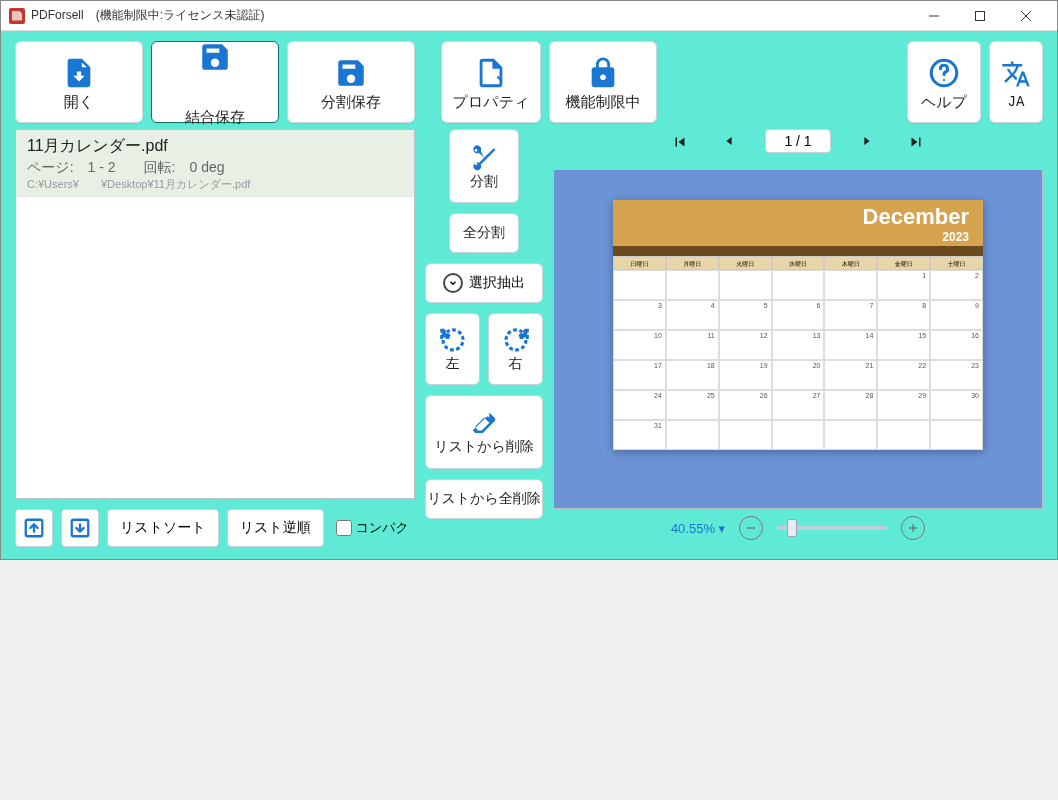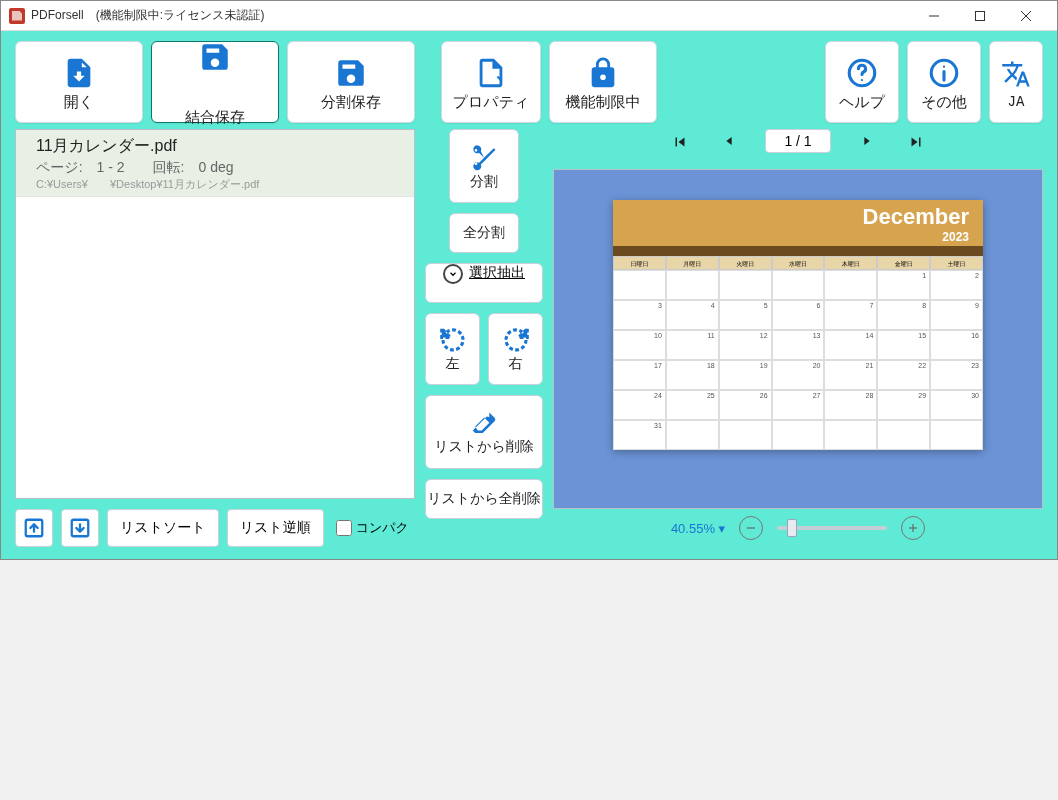--- a/index.html
+++ b/index.html
@@ -22,41 +22,41 @@
 .tbtn .lbl { margin-top: 2px; }
 .tbtn.small { min-width: 54px; height: 82px; font-size: 14px; font-family: Liberation Mono, monospace; }
 
 .toolbar .gap { width: 10px; }
 .toolbar .flex { flex: 1; }
 
 .body { flex: 1; display: flex; padding: 0 14px 12px 14px; gap: 10px; min-height: 0; }
 
 .leftcol { width: 400px; display: flex; flex-direction: column; }
 .filelist { flex: 1; background: #fff; border: 1px solid #b8c0cc; overflow-y: auto; }
-.fileitem { padding: 6px 8px 4px 20px; border-bottom: 1px solid #e5e5e5; }
+.fileitem { padding: 6px 8px 4px 11px; border-bottom: 1px solid #e5e5e5; }
 .fileitem.sel { background: #e8f0e6; }
 .fileitem.alt { background: #f4f0f6; }
 .fileitem .fname { font-size: 16px; color: #222; }
 .fileitem .meta { font-size: 14px; color: #666; margin-top: 2px; }
 .fileitem .path { font-size: 11px; color: #999; }
 
 .leftctrl { display: flex; align-items: center; gap: 8px; padding: 10px 0 0 0; }
 .sqbtn { width: 38px; height: 38px; background: #fff; border: 1px solid #c8d0dc; border-radius: 4px; display: flex; align-items: center; justify-content: center; color: #1976d2; }
 .pillbtn { height: 38px; padding: 0 12px; background: #fff; border: 1px solid #c8d0dc; border-radius: 4px; display: flex; align-items: center; font-size: 14px; }
 .chk { display: flex; align-items: center; gap: 4px; font-size: 13px; margin-left: 4px; }
 .chk input { width: 16px; height: 16px; }
 
 .midcol { width: 118px; display: flex; flex-direction: column; gap: 10px; align-items: center; }
 .midbtn { background: #fff; border: 1px solid #c8d0dc; border-radius: 6px; display: flex; flex-direction: column; align-items: center; justify-content: center; font-size: 14px; color: #222; width: 100%; }
 .midbtn .ico { color: #1976d2; }
 .midbtn.icon-top { height: 74px; padding: 6px; }
 .midbtn.text { height: 40px; }
 .rotrow { display: flex; gap: 8px; width: 100%; }
 .rotrow .midbtn { flex: 1; height: 72px; }
-.selrow { display: flex; align-items: flex-start; gap: 6px; width: 100%; height: 40px; background: #fff; border: 1px solid #c8d0dc; border-radius: 6px; padding: 0 8px; font-size: 14px; justify-content: center; text-decoration: underline; }
+.selrow { display: flex; align-items: center; gap: 6px; width: 100%; height: 40px; background: #fff; border: 1px solid #c8d0dc; border-radius: 6px; padding: 0 8px; font-size: 14px; justify-content: center; }
 .chev { width: 20px; height: 20px; border: 2px solid #444; border-radius: 50%; display: flex; align-items: center; justify-content: center; }
 
 .rightcol { flex: 1; display: flex; flex-direction: column; min-width: 0; }
 .pagenav { height: 40px; display: flex; align-items: flex-start; justify-content: center; gap: 24px; }
 .pagenav .navbtn { color: #222; padding: 4px; }
 .pagenav .pagenum { background: #fff; border: 1px solid #c8d0dc; border-radius: 4px; padding: 3px 18px; font-size: 14px; }
 
 .preview { flex: 1; background: #6b93d6; border: 1px solid #b8c0cc; display: flex; align-items: flex-start; justify-content: center; padding: 30px 18px; overflow: hidden; }
 .page { background: #fff; width: 100%; max-width: 370px; height: 250px; box-shadow: 0 2px 8px rgba(0,0,0,0.3); display: flex; flex-direction: column; }
 .cal-head { background: #d6a34f; color: #fff; text-align: right; padding: 4px 14px 2px 14px; }
@@ -148,30 +148,20 @@
     <div class="flex"></div>
     <div class="tbtn" style="min-width:74px">
       <div class="ico">
         <svg width="34" height="34" viewBox="0 0 24 24" fill="none" stroke="currentColor" stroke-width="2.2">
             <circle cx="12" cy="12" r="9"></circle>
             <path d="M9.5 9a2.5 2.5 0 1 1 3.5 2.3c-.8.4-1 1-1 1.7" stroke-linecap="round"></path>
             <circle cx="12" cy="17" r="0.8" fill="currentColor" stroke="none"></circle>
           </svg>
       </div>
       <div class="lbl">ヘルプ</div>
-    </div>
-    <div class="tbtn" style="min-width:74px">
-      <div class="ico">
-        <svg width="34" height="34" viewBox="0 0 24 24" fill="none" stroke="currentColor" stroke-width="2.2">
-            <circle cx="12" cy="12" r="9"></circle>
-            <line x1="12" y1="11" x2="12" y2="17" stroke-linecap="round"></line>
-            <circle cx="12" cy="7.5" r="0.8" fill="currentColor" stroke="none"></circle>
-          </svg>
-      </div>
-      <div class="lbl">その他</div>
     </div>
     <div class="tbtn small">
       <div class="ico">
         <svg width="30" height="30" viewBox="0 0 24 24" fill="currentColor">
             <path d="M12.87 15.07l-2.54-2.51.03-.03A17.52 17.52 0 0 0 14.07 6H17V4h-7V2H8v2H1v2h11.17C11.5 7.92 10.44 9.75 9 11.35 8.07 10.32 7.3 9.19 6.69 8h-2c.73 1.63 1.73 3.17 2.98 4.56l-5.09 5.02L4 19l5-5 3.11 3.11.76-2.04zM18.5 10h-2L12 22h2l1.12-3h4.75L21 22h2l-4.5-12zm-2.62 7l1.62-4.33L19.12 17h-3.24z"></path>
           </svg>
       </div>
       <div class="lbl">JA</div>
     </div>
   </div>

